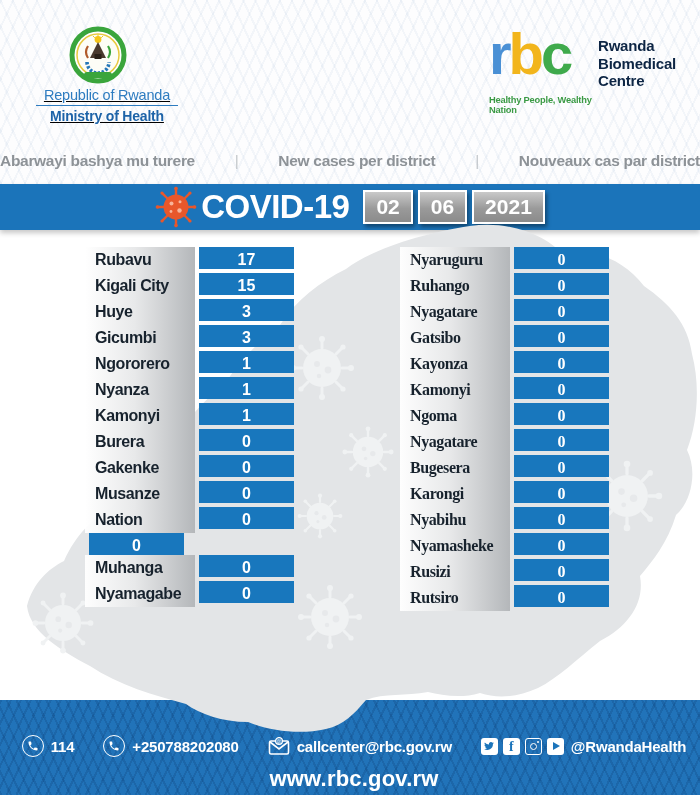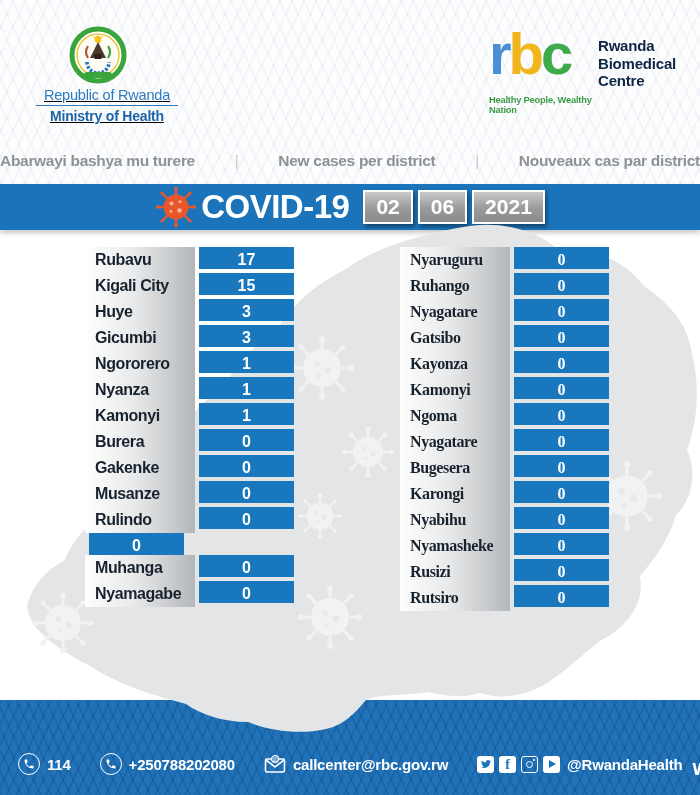--- a/index.html
+++ b/index.html
@@ -79,21 +79,21 @@
   
   .footer-bg {
     position:absolute; left:0; top:700px; width:700px; height:95px;
     background-color:#2173b9;
     background-image:
       repeating-linear-gradient(115deg, rgba(9,52,105,.20) 0 2px, transparent 2px 9px),
       repeating-linear-gradient(65deg, rgba(9,52,105,.20) 0 2px, transparent 2px 9px);
   }
   .footer-content {
     position:absolute; left:0; top:700px; width:700px; height:95px;
-    color:#ffffff; display:flex; align-items:center;
+    color:#ffffff; display:flex; flex-direction:column; align-items:center;
     padding-top:33px;
     padding-left:8px;
   }
   .contact-row { display:flex; align-items:center; gap:9px; height:26px; }
   .contact-group { display:flex; align-items:center; gap:7px; margin:0 10px; }
   .contact-text { font-size:15px; font-weight:bold; letter-spacing:-0.2px; }
   .circle-icon {
     width:22px; height:22px; border:1.6px solid #ffffff; border-radius:50%;
     display:flex; align-items:center; justify-content:center; flex:0 0 auto;
   }
@@ -276,21 +276,21 @@
       </div>
       <div class="row">
         <div class="dist">Gakenke</div>
         <div class="val">0</div>
       </div>
       <div class="row">
         <div class="dist">Musanze</div>
         <div class="val">0</div>
       </div>
       <div class="row">
-        <div class="dist">Rulindo</div>
+        <div class="dist">Nation</div>
         <div class="val">0</div>
       </div>
       <div class="row">
         <div class="val">0</div>
       </div>
       <div class="row">
         <div class="dist">Muhanga</div>
         <div class="val">0</div>
       </div>
       <div class="row">

